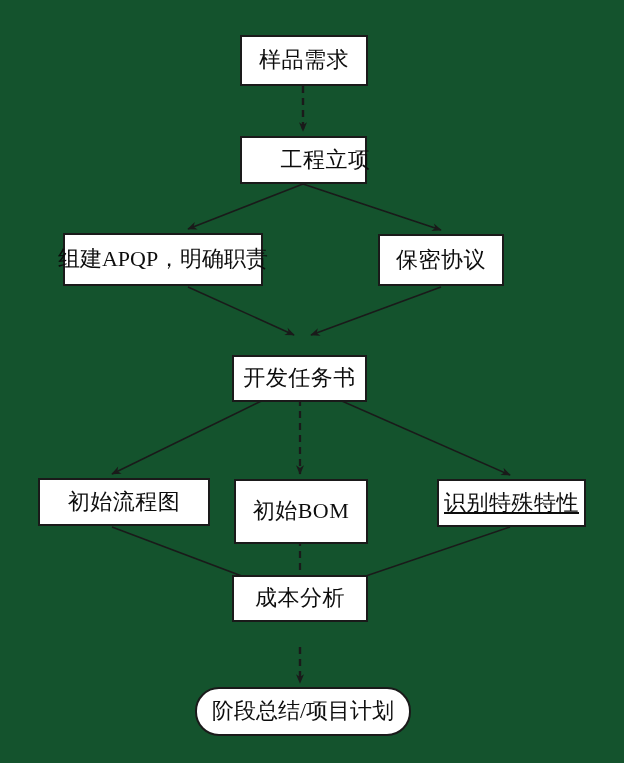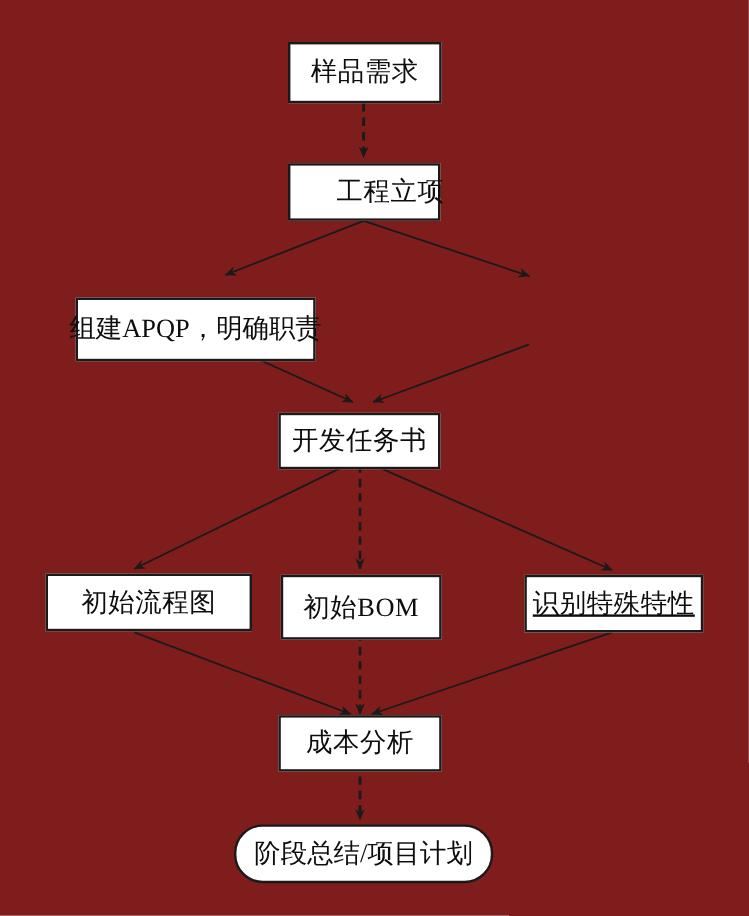--- a/index.html
+++ b/index.html
@@ -10,21 +10,21 @@
   body {
     width: 624px;
     height: 763px;
     font-family: "Liberation Serif", "DejaVu Serif", serif;
     overflow: hidden;
   }
   #flowchart-root {
     position: relative;
     width: 624px;
     height: 763px;
-    background: #7f1d1d;
+    background: #14532d;
   }
   #edge-layer {
     position: absolute;
     left: 0;
     top: 0;
     width: 624px;
     height: 763px;
     pointer-events: none;
   }
   .node {
@@ -87,42 +87,45 @@
   </svg>
 
   <div class="node n-sample" style="left:240px; top:35px; width:128px; height:51px;">
     <span class="node-label">样品需求</span>
   </div>
 
   <div class="node n-initiation" style="left:240px; top:136px; width:127px; height:48px;padding-left:44px;">
     <span class="node-label">工程立项</span>
   </div>
 
-  <div class="node n-apqp" style="left:63px; top:248px; width:200px; height:53px;">
+  <div class="node n-apqp" style="left:63px; top:233px; width:200px; height:53px;">
     <span class="node-label">组建APQP，明确职责</span>
   </div>
 
+  <div class="node n-nda" style="left:378px; top:234px; width:126px; height:52px;">
+    <span class="node-label">保密协议</span>
+  </div>
 
-  <div class="node n-taskbook" style="left:232px; top:344px; width:135px; height:47px;">
+  <div class="node n-taskbook" style="left:232px; top:355px; width:135px; height:47px;">
     <span class="node-label">开发任务书</span>
   </div>
 
   <div class="node n-flow" style="left:38px; top:478px; width:172px; height:48px;">
     <span class="node-label">初始流程图</span>
   </div>
 
-  <div class="node n-bom" style="left:234px; top:479px; width:134px; height:54px;">
+  <div class="node n-bom" style="left:234px; top:479px; width:134px; height:65px;">
     <span class="node-label">初始BOM</span>
   </div>
 
   <div class="node n-special" style="left:437px; top:479px; width:149px; height:48px;text-decoration:underline;">
     <span class="node-label">识别特殊特性</span>
   </div>
 
-  <div class="node n-cost" style="left:232px; top:596px; width:136px; height:47px;">
+  <div class="node n-cost" style="left:232px; top:575px; width:136px; height:47px;">
     <span class="node-label">成本分析</span>
   </div>
 
   <div class="node n-summary" style="left:195px; top:687px; width:216px; height:49px;border-radius:24px;">
     <span class="node-label">阶段总结/项目计划</span>
   </div>
 
 </div>
 
 </body></html>

